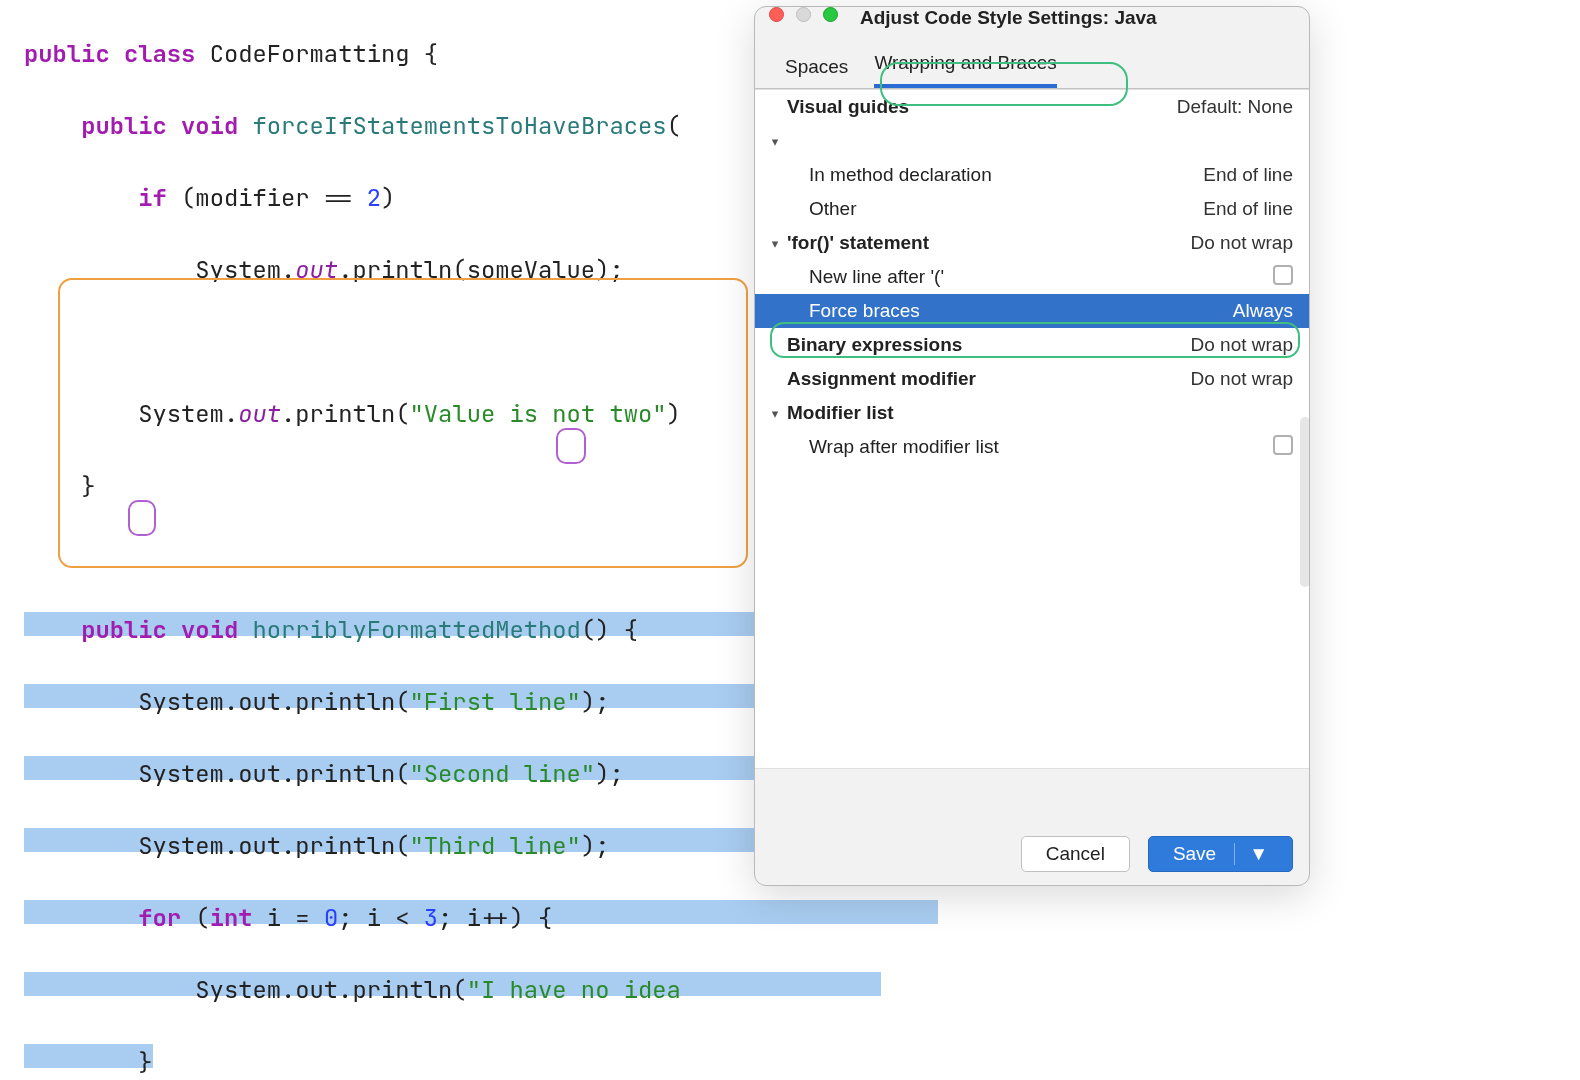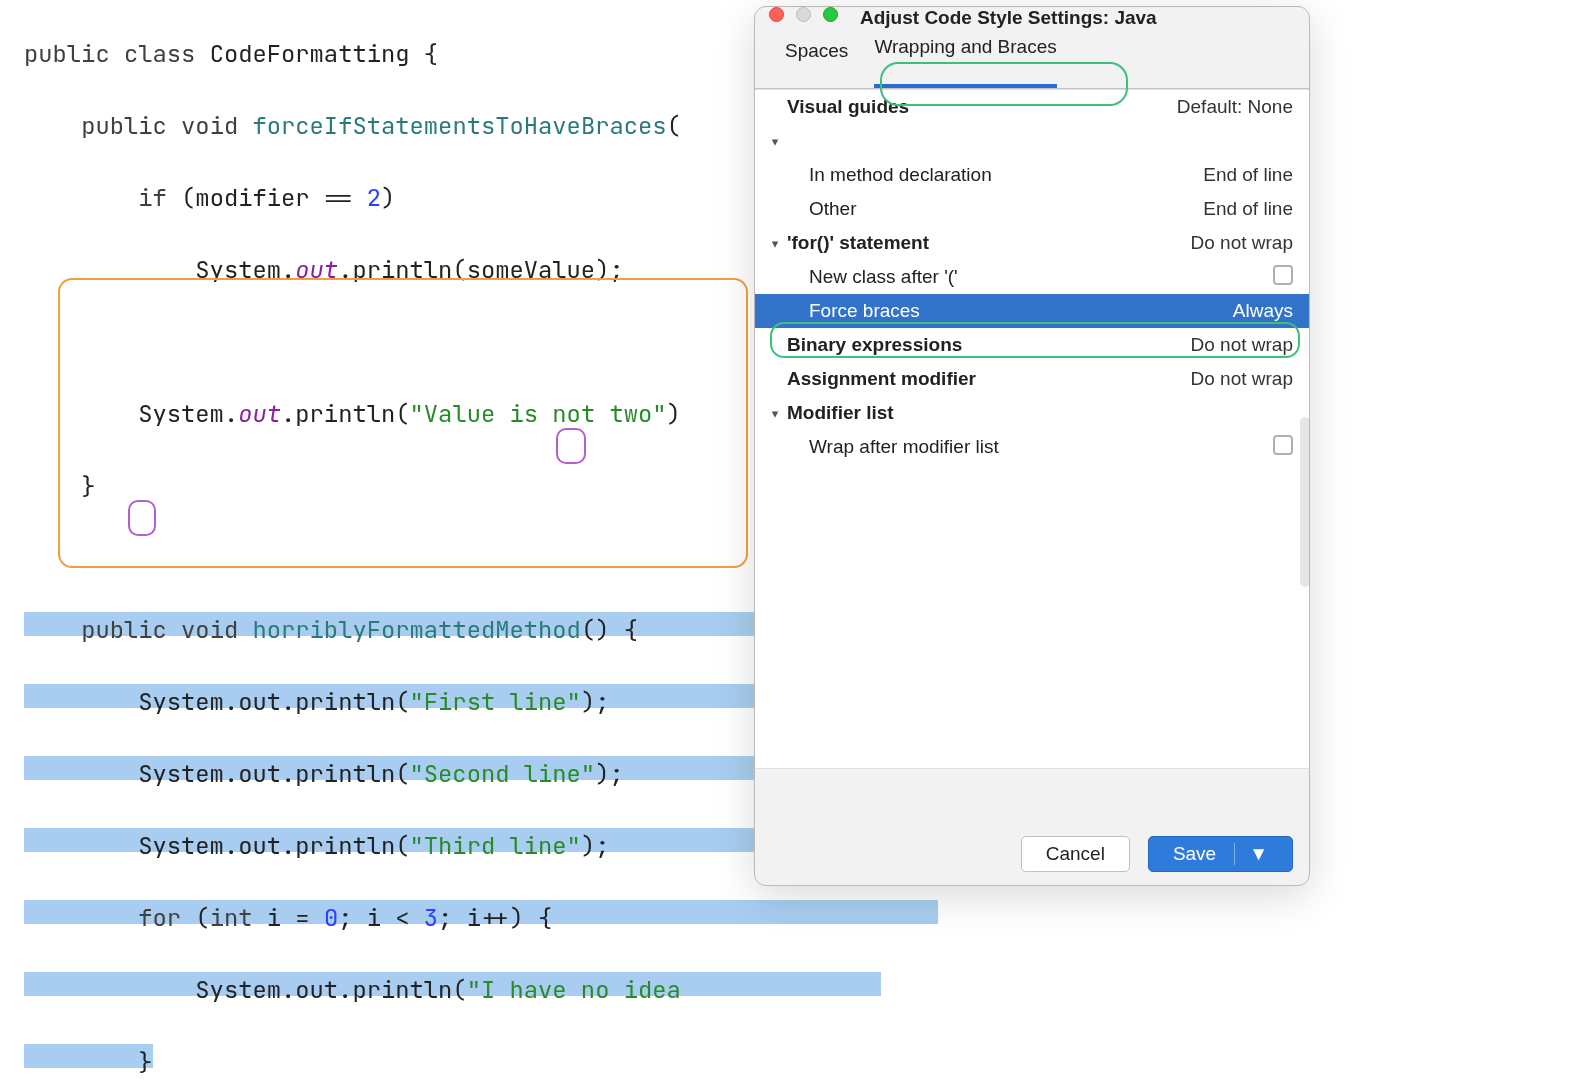--- a/index.html
+++ b/index.html
@@ -15,21 +15,21 @@
   .editor {
     position: absolute;
     top: 0; left: 0; right: 0; bottom: 0;
     padding: 0 0 0 24px;
     font-family: "JetBrains Mono", Menlo, Consolas, monospace;
     font-size: 23.8px;
     line-height: 36px;
     white-space: pre;
     color: #222;
   }
-  .kw   { color: #404040; font-weight: 400; text-align: right; }
+  .kw   { color: #a21caf; font-weight: 700; text-align: right; }
   .mname{ color: #2a7a7a; }
   .ident{ color: #222; }
   .num  { color: #2a40ff; }
   .str  { color: #2a8a2a; }
   .field{ color: #8a1fa0; font-style: italic; }
   .line { display: block; height: 36px; }
   .sel  { background: #a8cdf0; display: inline-block; height: 24px; }
   
   .hl-orange {
     position: absolute;
@@ -87,21 +87,21 @@
   .tl-title { font-weight: 600; font-size: 19px; margin-left: 10px; }
   .tabs {
     display: flex;
     border-bottom: 1px solid #c3c3c3;
     padding-left: 30px;
     gap: 26px;
     height: 42px;
     align-items: flex-end;
     font-size: 19px;
   }
-  .tab { padding-bottom: 26px; cursor: pointer; }
+  .tab { padding-bottom: 10px; cursor: pointer; }
   .tab.active { border-bottom: 4px solid #2a6bd4; font-weight: 400; }
   .settings {
     background: #fff;
     border-top: 1px solid #e0e0e0;
     border-bottom: 1px solid #e0e0e0;
     height: 680px;
     overflow-y: auto;
   }
   .row {
     display: grid;
@@ -222,21 +222,21 @@
       <span class="label">Other</span>
       <span class="val">End of line</span>
     </div>
     <div class="row hdr">
       <span class="chev">▾</span>
       <span class="label">'for()' statement</span>
       <span class="val">Do not wrap</span>
     </div>
     <div class="row indent1">
       <span class="chev"></span>
-      <span class="label">New class after '('</span>
+      <span class="label">New line after '('</span>
       <span class="val"><span class="chk" style="display:inline-block"></span></span>
     </div>
     <div class="row indent1 selected">
       <span class="chev"></span>
       <span class="label">Force braces</span>
       <span class="val">Always</span>
     </div>
     <div class="row hdr">
       <span class="chev"></span>
       <span class="label">Binary expressions</span>

